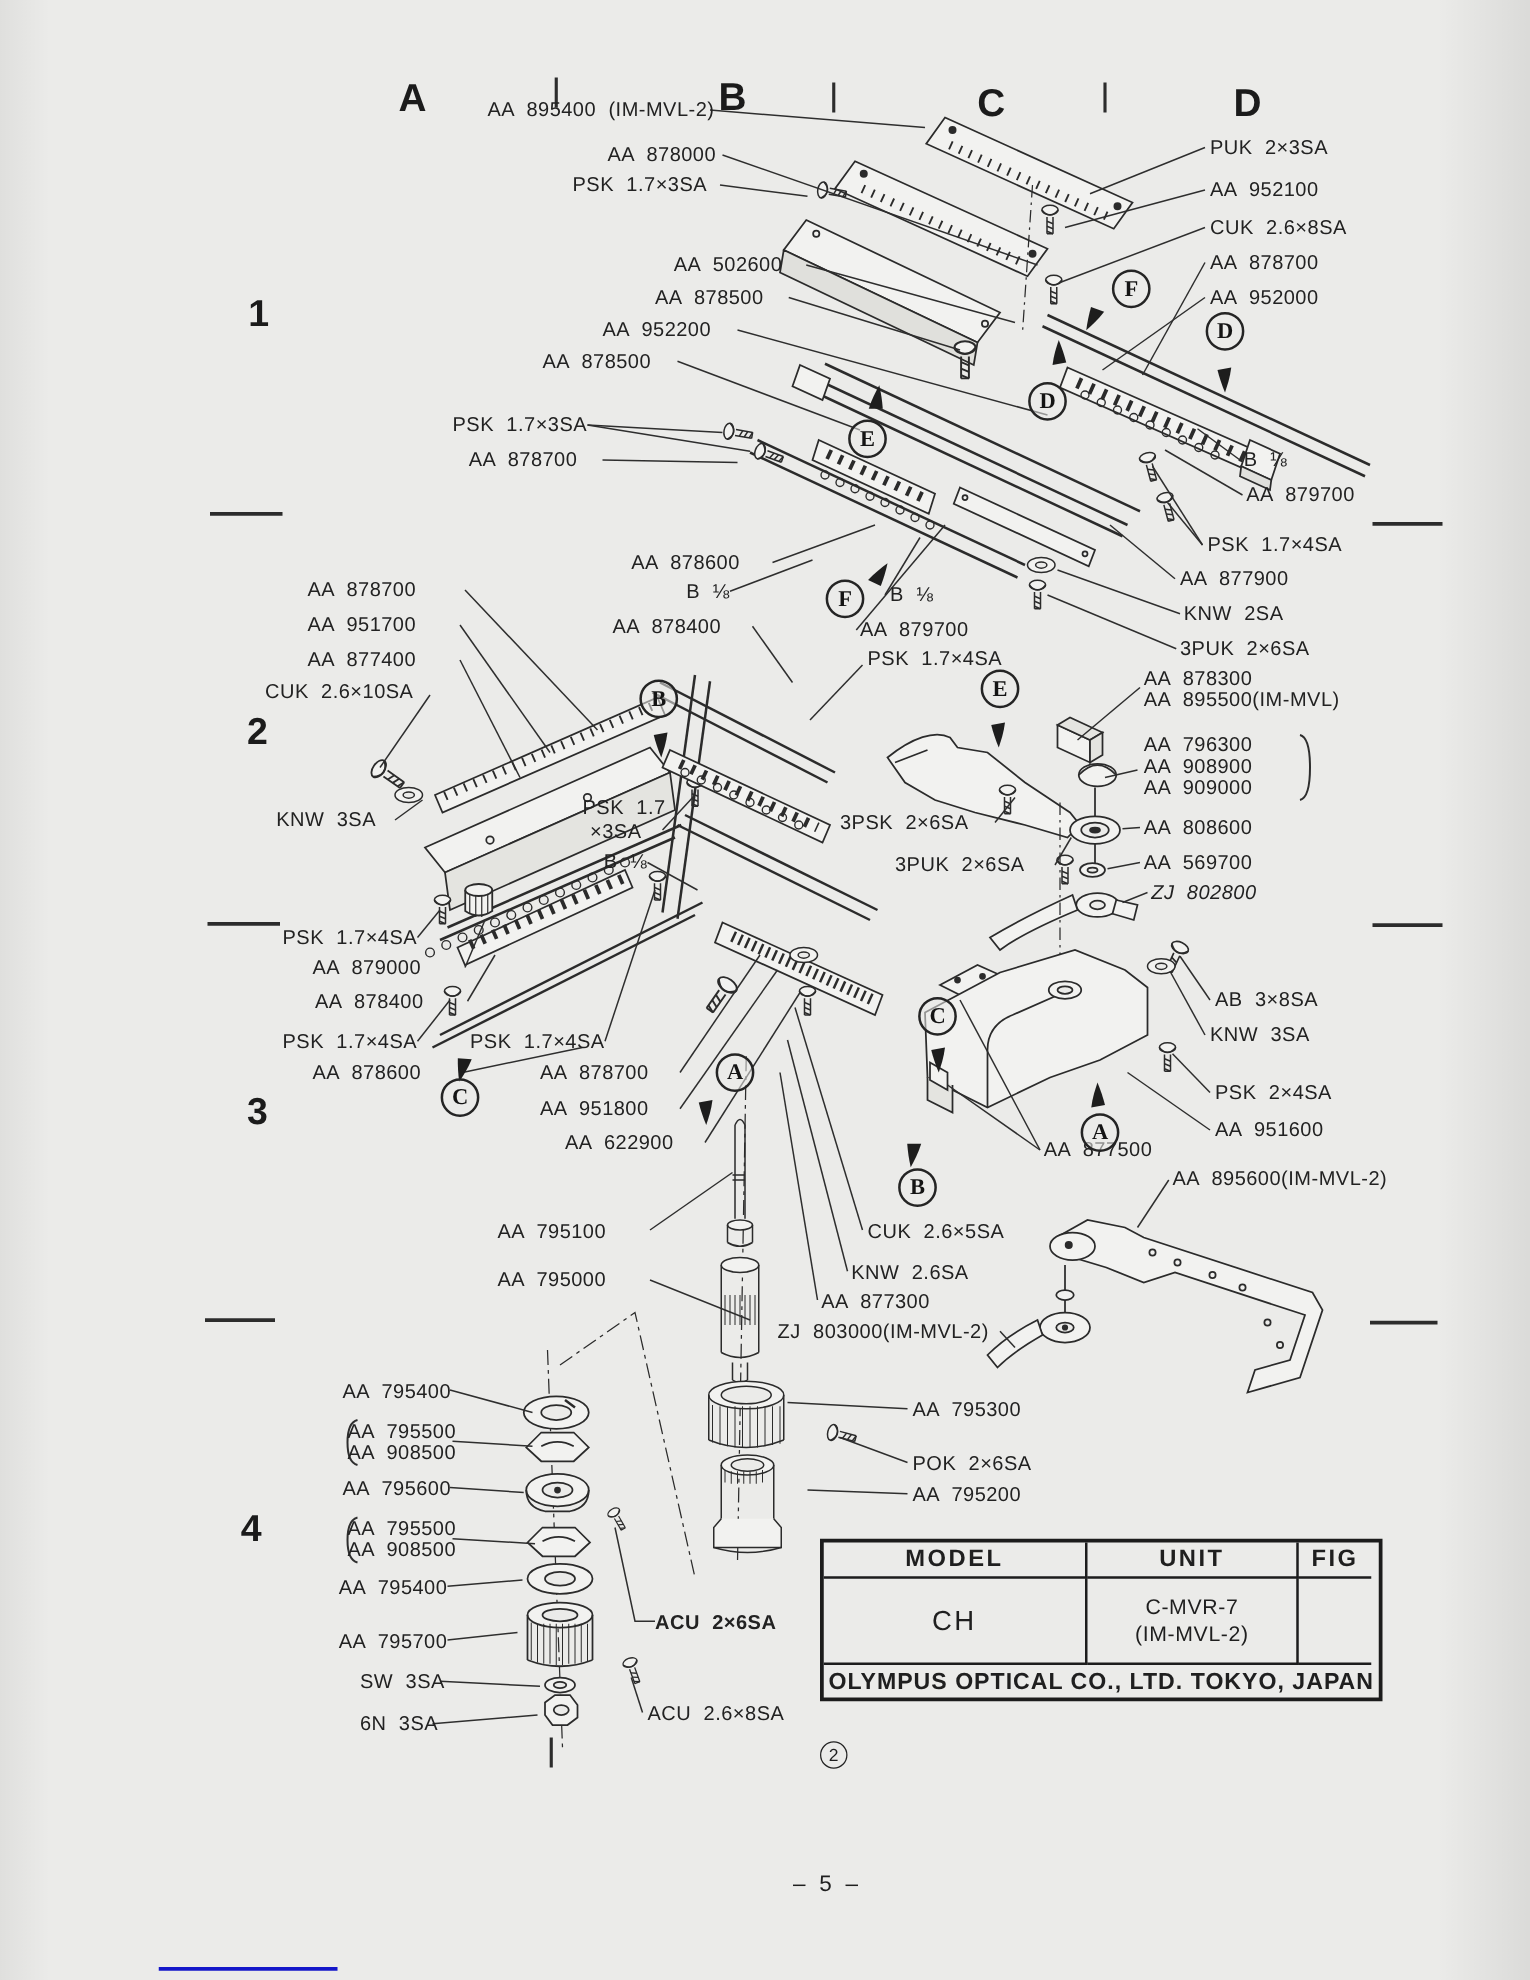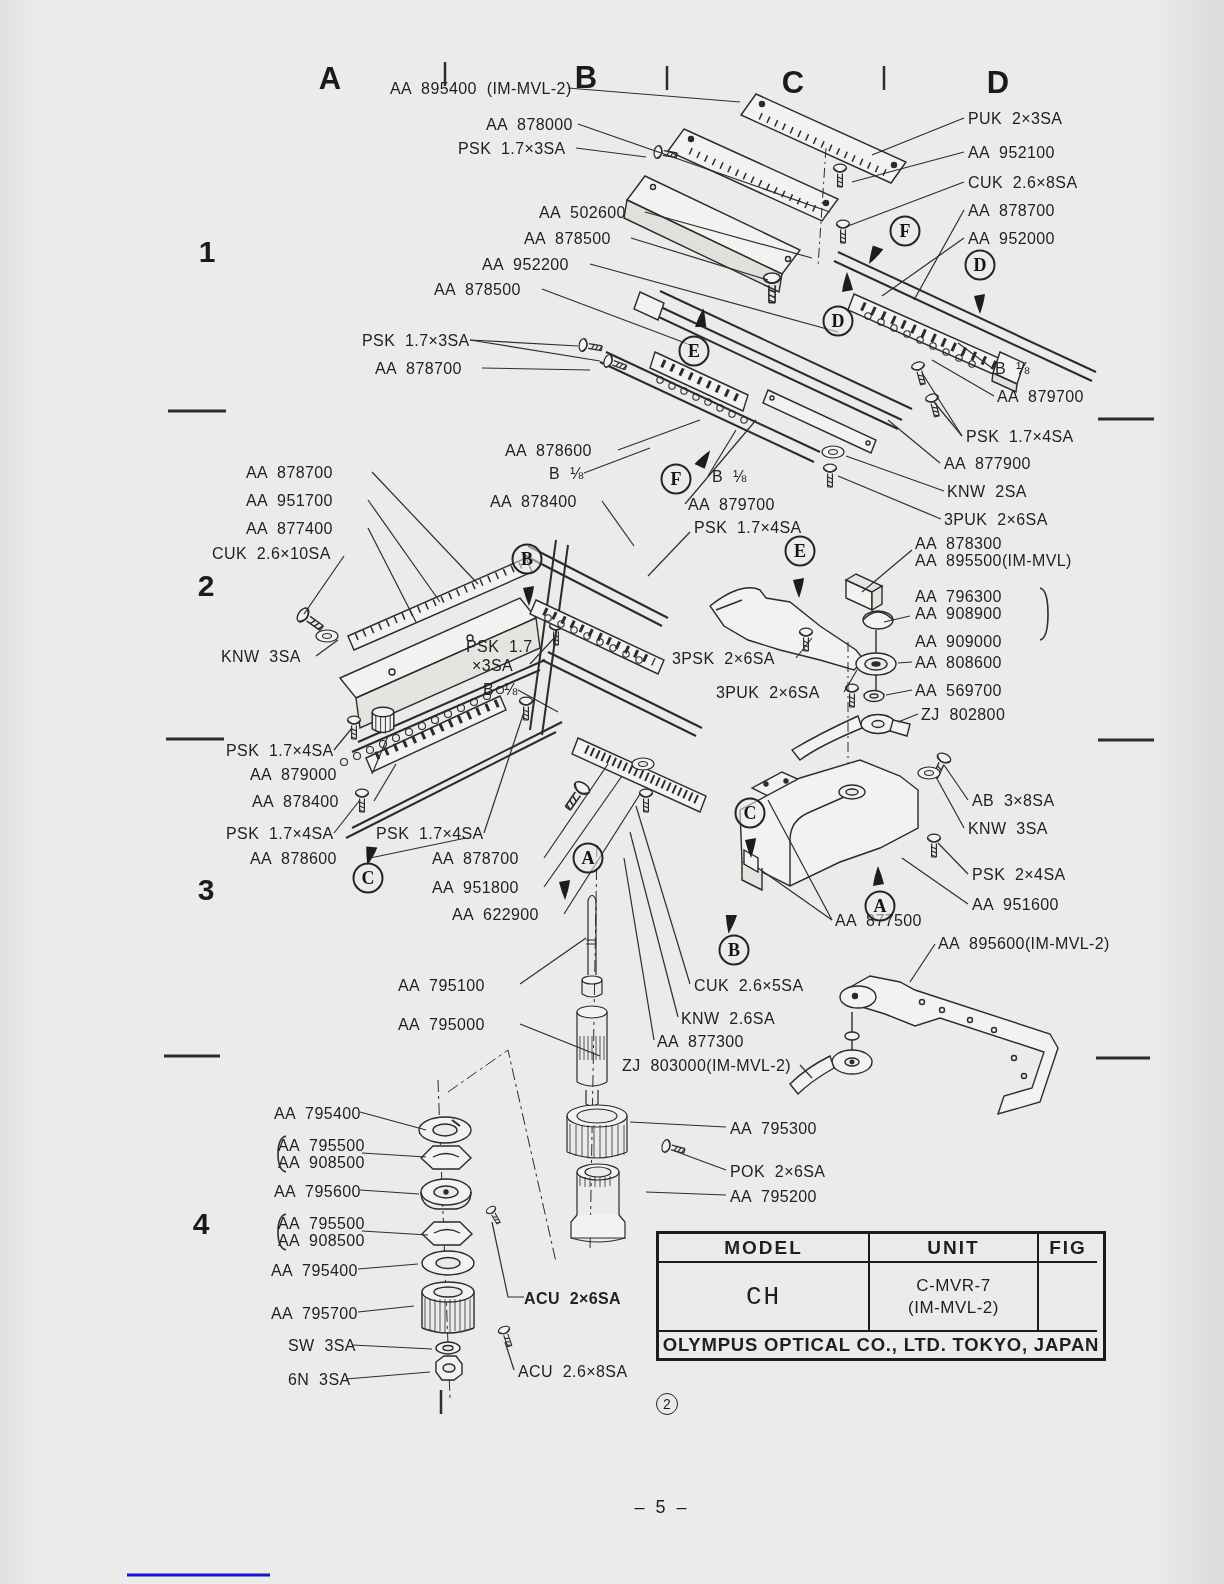--- a/index.html
+++ b/index.html
@@ -18,21 +18,21 @@
   .col-letter{position:absolute;font-weight:bold;font-size:31px;color:#1b1b1b;transform:translate(-50%,-50%);}
   .row-number{position:absolute;font-weight:bold;font-size:30px;color:#1b1b1b;transform:translate(-50%,-50%);}
   .tb-title{position:absolute;left:656px;top:1203px;width:444px;text-align:center;
          font-size:20px;font-weight:600;letter-spacing:2.5px;color:#1a1a1a;z-index:2;}
   .tb-table{position:absolute;left:656px;top:1231px;width:444px;border:3px solid #1c1c1c;z-index:2;background:rgba(235,235,233,.4);}
   .tb-row{display:grid;grid-template-columns:211px 169px 58px;}
   .tb-head .tb-cell{height:27px;line-height:27px;font-size:19px;font-weight:700;letter-spacing:2px;text-align:center;border-bottom:2.5px solid #1c1c1c;}
   .tb-vals .tb-cell{height:67px;border-bottom:2.5px solid #1c1c1c;display:flex;flex-direction:column;justify-content:center;align-items:center;}
   .tb-cell{border-right:2.5px solid #1c1c1c;}
   .tb-row .tb-cell:last-child{border-right:none;}
-  .model-val{font-size:26px;letter-spacing:2px;font-family:Liberation Mono, monospace;}
+  .model-val{font-size:22px;letter-spacing:2px;}
   .unit-val div{font-size:17px;line-height:22px;letter-spacing:.5px;}
   .tb-footer{height:26px;line-height:26px;text-align:center;font-weight:bold;font-size:18.5px;letter-spacing:.8px;}
   .note{position:absolute;left:652px;top:1352px;font-size:15.5px;letter-spacing:.2px;word-spacing:3px;line-height:17.5px;z-index:2;}
   .note .l2{margin-left:48px;}
   .foot-circle{position:absolute;left:656px;top:1393px;width:20px;height:20px;border:1.5px solid #222;
          border-radius:50%;text-align:center;line-height:20px;font-size:14px;z-index:2;}
   .page-num{position:absolute;left:612px;top:1497px;width:100px;text-align:center;font-size:18px;
          letter-spacing:3px;z-index:2;}
 </style>
 </head>
@@ -476,24 +476,24 @@
       <div class="part-label" style="left: 226px; top: 825px;">PSK 1.7×4SA</div>
       <div class="part-label" style="left: 376px; top: 825px;">PSK 1.7×4SA</div>
       <div class="part-label" style="left: 250px; top: 850px;">AA 878600</div>
       <div class="part-label" style="left: 432px; top: 850px;">AA 878700</div>
       <div class="part-label" style="left: 432px; top: 879px;">AA 951800</div>
       <div class="part-label" style="left: 452px; top: 906px;">AA 622900</div>
       <div class="part-label" style="left: 915px; top: 535px;">AA 878300</div>
       <div class="part-label" style="left: 915px; top: 552px;">AA 895500(IM-MVL)</div>
       <div class="part-label" style="left: 915px; top: 588px;">AA 796300</div>
       <div class="part-label" style="left: 915px; top: 605px;">AA 908900</div>
-      <div class="part-label" style="left: 915px; top: 622px; margin-top: 11px;">AA 909000</div>
+      <div class="part-label" style="left: 915px; top: 622px;">AA 909000</div>
       <div class="part-label" style="left: 915px; top: 654px;">AA 808600</div>
       <div class="part-label" style="left: 915px; top: 682px;">AA 569700</div>
-      <div class="part-label" style="left: 921px; top: 706px;">ZJ 802800</div>
+      <div class="part-label" style="left: 921px; top: 706px; font-style: italic;">ZJ 802800</div>
       <div class="part-label" style="left: 972px; top: 792px;">AB 3×8SA</div>
       <div class="part-label" style="left: 968px; top: 820px;">KNW 3SA</div>
       <div class="part-label" style="left: 972px; top: 866px;">PSK 2×4SA</div>
       <div class="part-label" style="left: 972px; top: 896px;">AA 951600</div>
       <div class="part-label" style="left: 835px; top: 912px;">AA 877500</div>
       <div class="part-label" style="left: 938px; top: 935px;">AA 895600(IM-MVL-2)</div>
       <div class="part-label" style="left: 398px; top: 977px;">AA 795100</div>
       <div class="part-label" style="left: 398px; top: 1016px;">AA 795000</div>
       <div class="part-label" style="left: 694px; top: 977px;">CUK 2.6×5SA</div>
       <div class="part-label" style="left: 681px; top: 1010px;">KNW 2.6SA</div>

